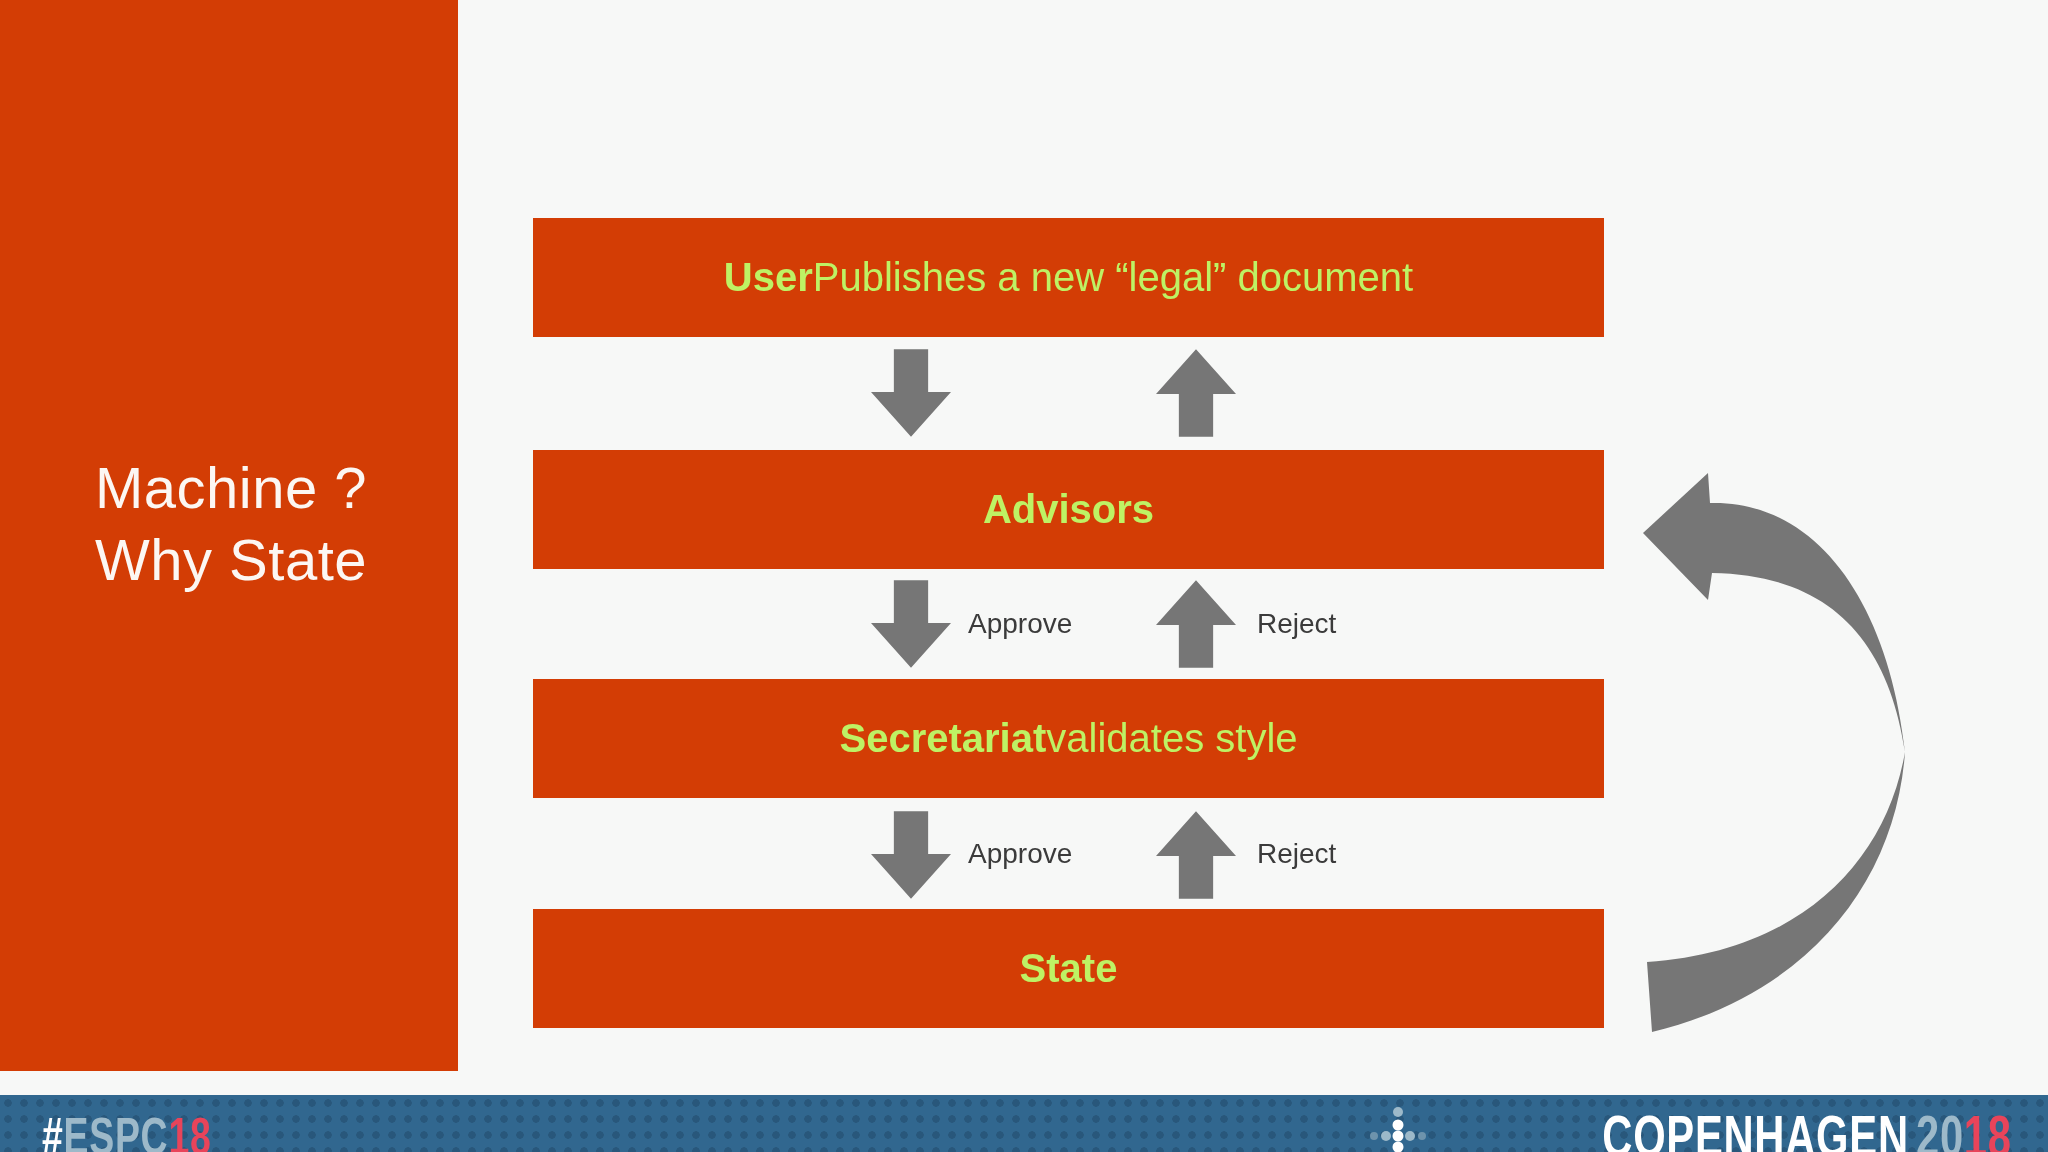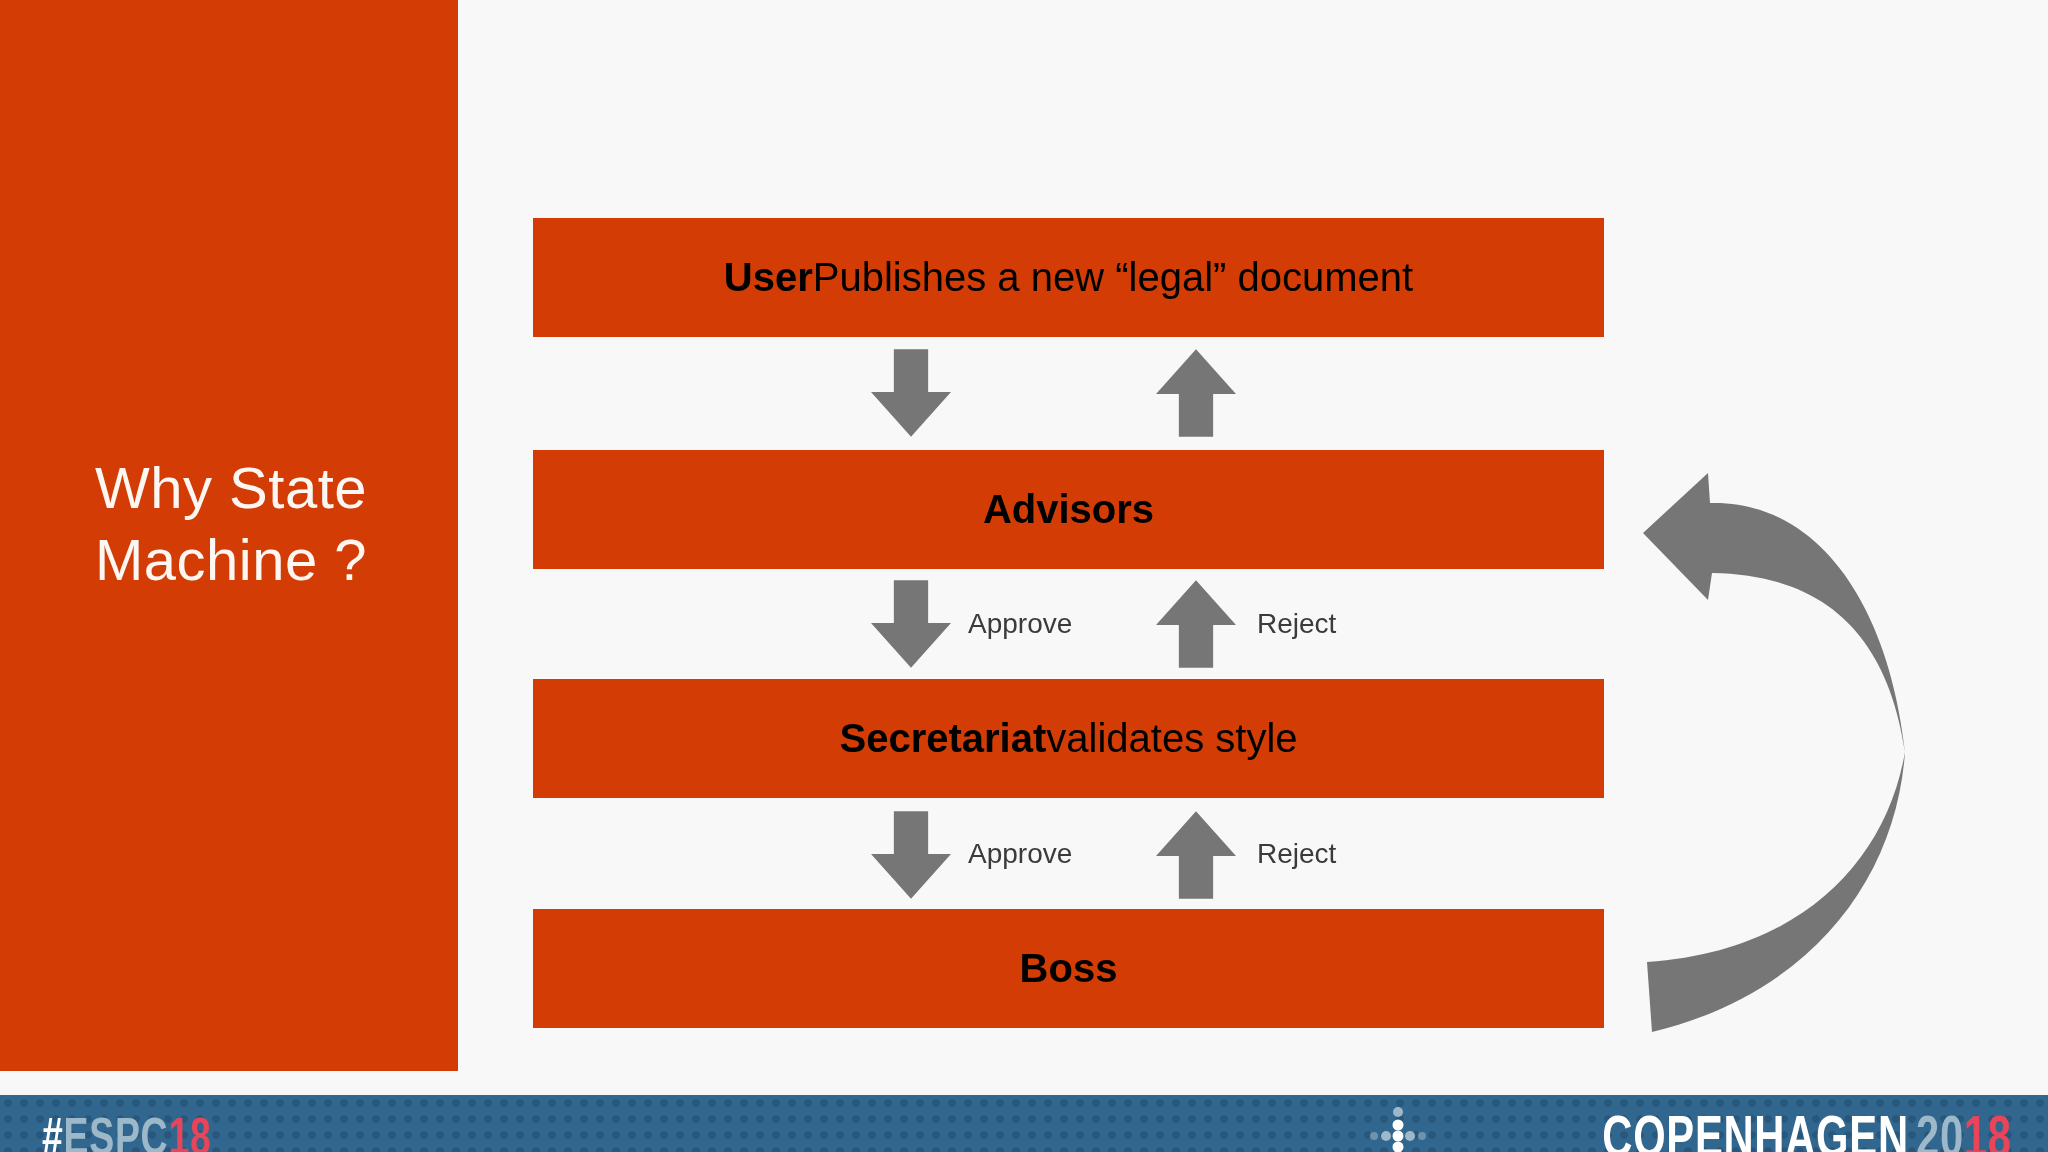--- a/index.html
+++ b/index.html
@@ -13,21 +13,21 @@
     background:#D33D05;
   }
   .slide-title{
     position:absolute;left:95px;top:452px;
     color:#FCF7F3;font-size:58px;font-weight:300;line-height:72px;
     letter-spacing:0.5px;
   }
   
   .flow-box{
     position:absolute;left:533px;width:1071px;height:119px;
-    background:#D33D05;color:#000000;
+    background:#D33D05;color:#bef264;
     display:flex;align-items:center;justify-content:center;
     font-size:40px;
   }
   .box-lead{font-weight:700;}
   .box-rest{font-weight:400;}
   #box-1{top:218px;}
   #box-2{top:450px;}
   #box-3{top:679px;}
   #box-4{top:909px;}
   
@@ -73,38 +73,38 @@
   .conf-word .yr-pre{color:#9DB9C9;margin-left:10px;}
   .conf-word .yr-suf{color:#E8445A;}
 </style>
 </head>
 <body>
 
 <div class="stage">
 
   <div class="sidebar">
     <div class="slide-title">
+      <div>Machine ?</div>
       <div>Why State</div>
-      <div>Machine ?</div>
     </div>
   </div>
 
   <div class="flow-box" id="box-1">
     <span class="box-lead">User</span>
     <span class="box-rest">Publishes a new “legal” document</span>
   </div>
   <div class="flow-box" id="box-2">
     <span class="box-lead">Advisors</span>
   </div>
   <div class="flow-box" id="box-3">
     <span class="box-lead">Secretariat</span>
     <span class="box-rest">validates style</span>
   </div>
   <div class="flow-box" id="box-4">
-    <span class="box-lead">Boss</span>
+    <span class="box-lead">State</span>
   </div>
 
   <div class="connector" id="conn-1">
     <span class="arrow down">
       <svg viewBox="0 0 84 92" xmlns="http://www.w3.org/2000/svg">
         <polygon points="24,0 60,0 60,45 84,45 42,92 0,45 24,45" fill="#767676"></polygon>
       </svg>
     </span>
     <span class="arrow up">
       <svg viewBox="0 0 84 92" xmlns="http://www.w3.org/2000/svg">

